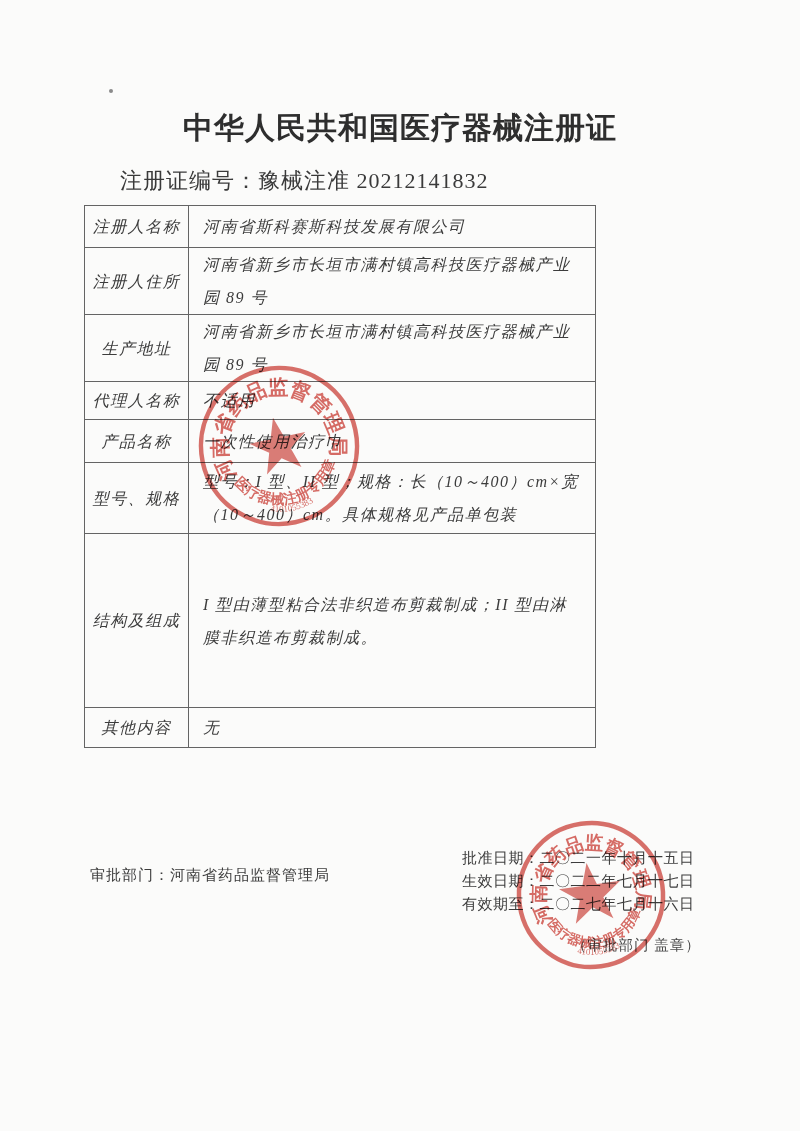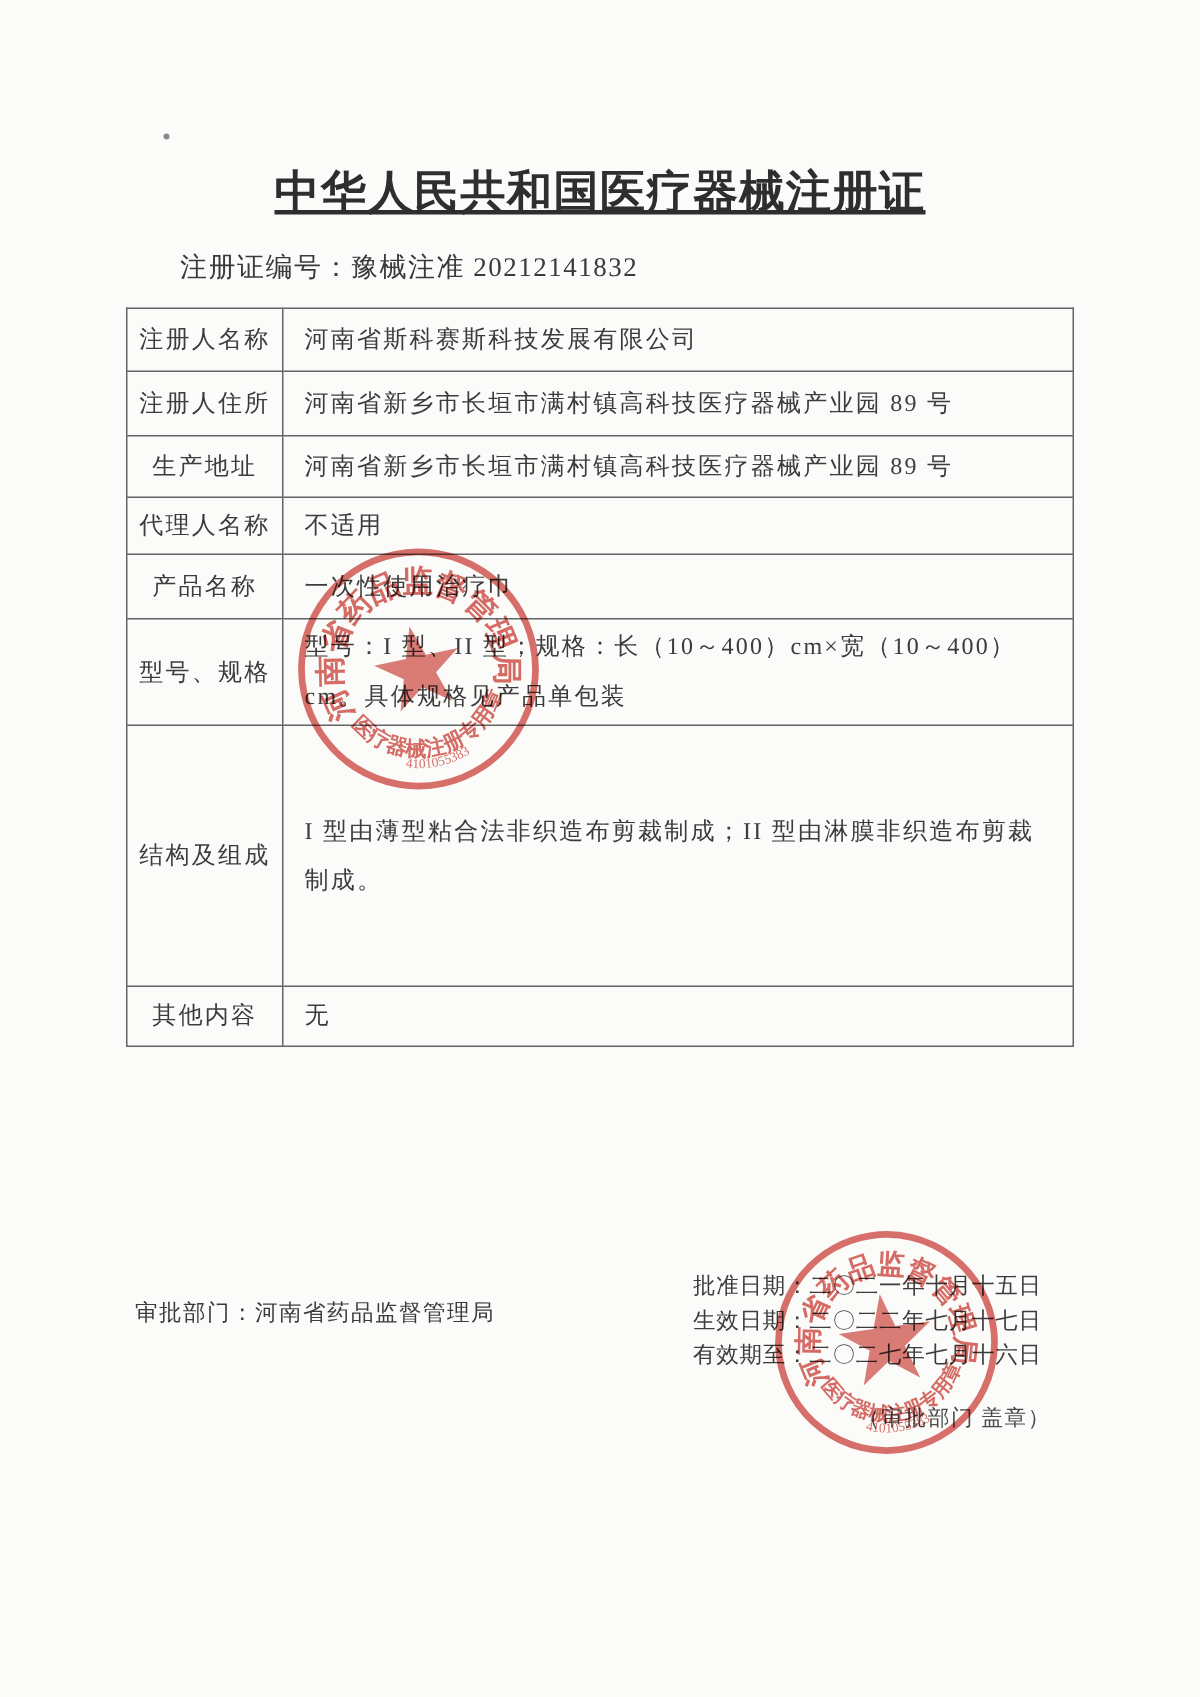--- a/index.html
+++ b/index.html
@@ -9,29 +9,28 @@
     position:relative;
     font-family:"Liberation Serif","DejaVu Serif",serif;
     color:#3f3f3f;
     overflow:hidden;
   }
   .speck{position:absolute;left:109px;top:89px;width:4px;height:4px;background:#8a8a8a;border-radius:50%;}
   .title{
     position:absolute;left:0;top:108px;width:800px;
     text-align:center;font-size:30px;font-weight:bold;color:#2e2e2e;
     letter-spacing:1px;
-    text-decoration:underline;
   }
   .regline{
     position:absolute;left:120px;top:166px;
-    font-size:18px;letter-spacing:1px;color:#3a3a3a;
+    font-size:22px;letter-spacing:1px;color:#3a3a3a;
   }
   table.cert{
-    position:absolute;left:84px;top:205px;width:632px;
-    border-collapse:collapse;table-layout:fixed;
+    position:absolute;left:84px;top:205px;width:512px;
+    border-collapse:collapse;table-layout:fixed;font-style:italic;
   }
   table.cert td{
     border:1px solid #646464;
     font-size:16px;color:#3c3c3c;
     letter-spacing:1.5px;
     vertical-align:middle;
     line-height:33px;
   }
   td.lbl{width:104px;text-align:center;padding:0 2px;}
   td.val{padding:0 12px 0 14px;}

